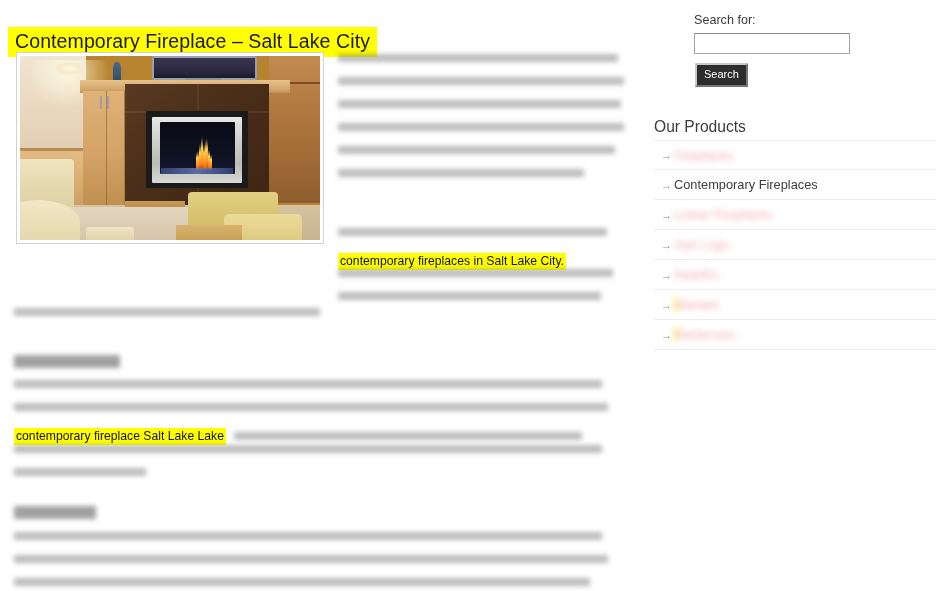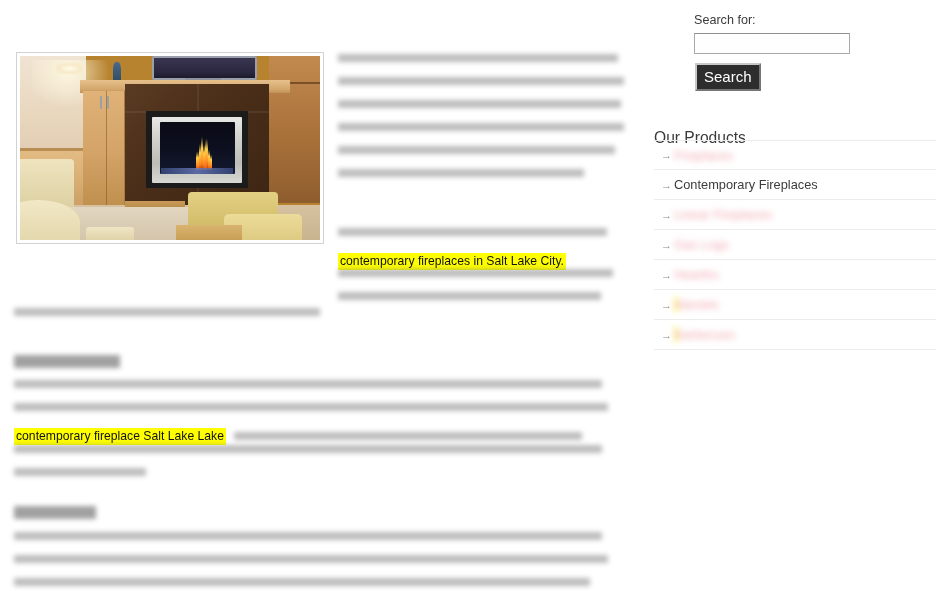--- a/index.html
+++ b/index.html
@@ -254,30 +254,30 @@
     font-size: 12px;
     color: #222;
     padding: 0 3px;
     outline: none;
   }
   .search-btn {
     position: absolute; left: 43px; top: 63px;
     background: #2d2d2d;
     color: #ffffff;
     font-family: "Liberation Sans", sans-serif;
-    font-size: 15px;
+    font-size: 11px;
     line-height: 1;
     padding: 4px 7px 5px 7px;
     border: 2px outset #c9c9c9;
     border-radius: 1px;
     cursor: pointer;
   }
   .products-title {
     position: absolute; left: 2px; top: 118px;
-    font-size: 15.6px; color: #3a3a3a; font-weight: normal; margin-top: 11px;
+    font-size: 15.6px; color: #3a3a3a; font-weight: normal;
   }
   .prod-list {
     position: absolute; left: 2px; top: 140px; width: 282px;
     margin: 0; padding: 0; list-style: none;
   }
   .prod-item {
     position: relative;
     height: 30px;
     border-bottom: 1px solid #ececec;
     display: flex; align-items: center;
@@ -301,20 +301,21 @@
   }
   .prod-link.redacted.hl-left {
     background: linear-gradient(90deg, rgba(255,255,0,.85) 0 4px, rgba(255,255,0,0) 4px);
   }
 </style>
 </head>
 <body>
 
 <div class="page">
 
+  <h1 class="page-title">Contemporary Fireplace – Salt Lake City</h1>
 
   <div class="main-col">
 
     <div class="photo-frame">
       <div class="photo">
         <div class="ph-wall-left"></div>
         <div class="ph-lampglow"></div>
         <div class="ph-lamp"></div>
         <div class="ph-wood-left"></div>
         <div class="ph-wood-left-line"></div>

